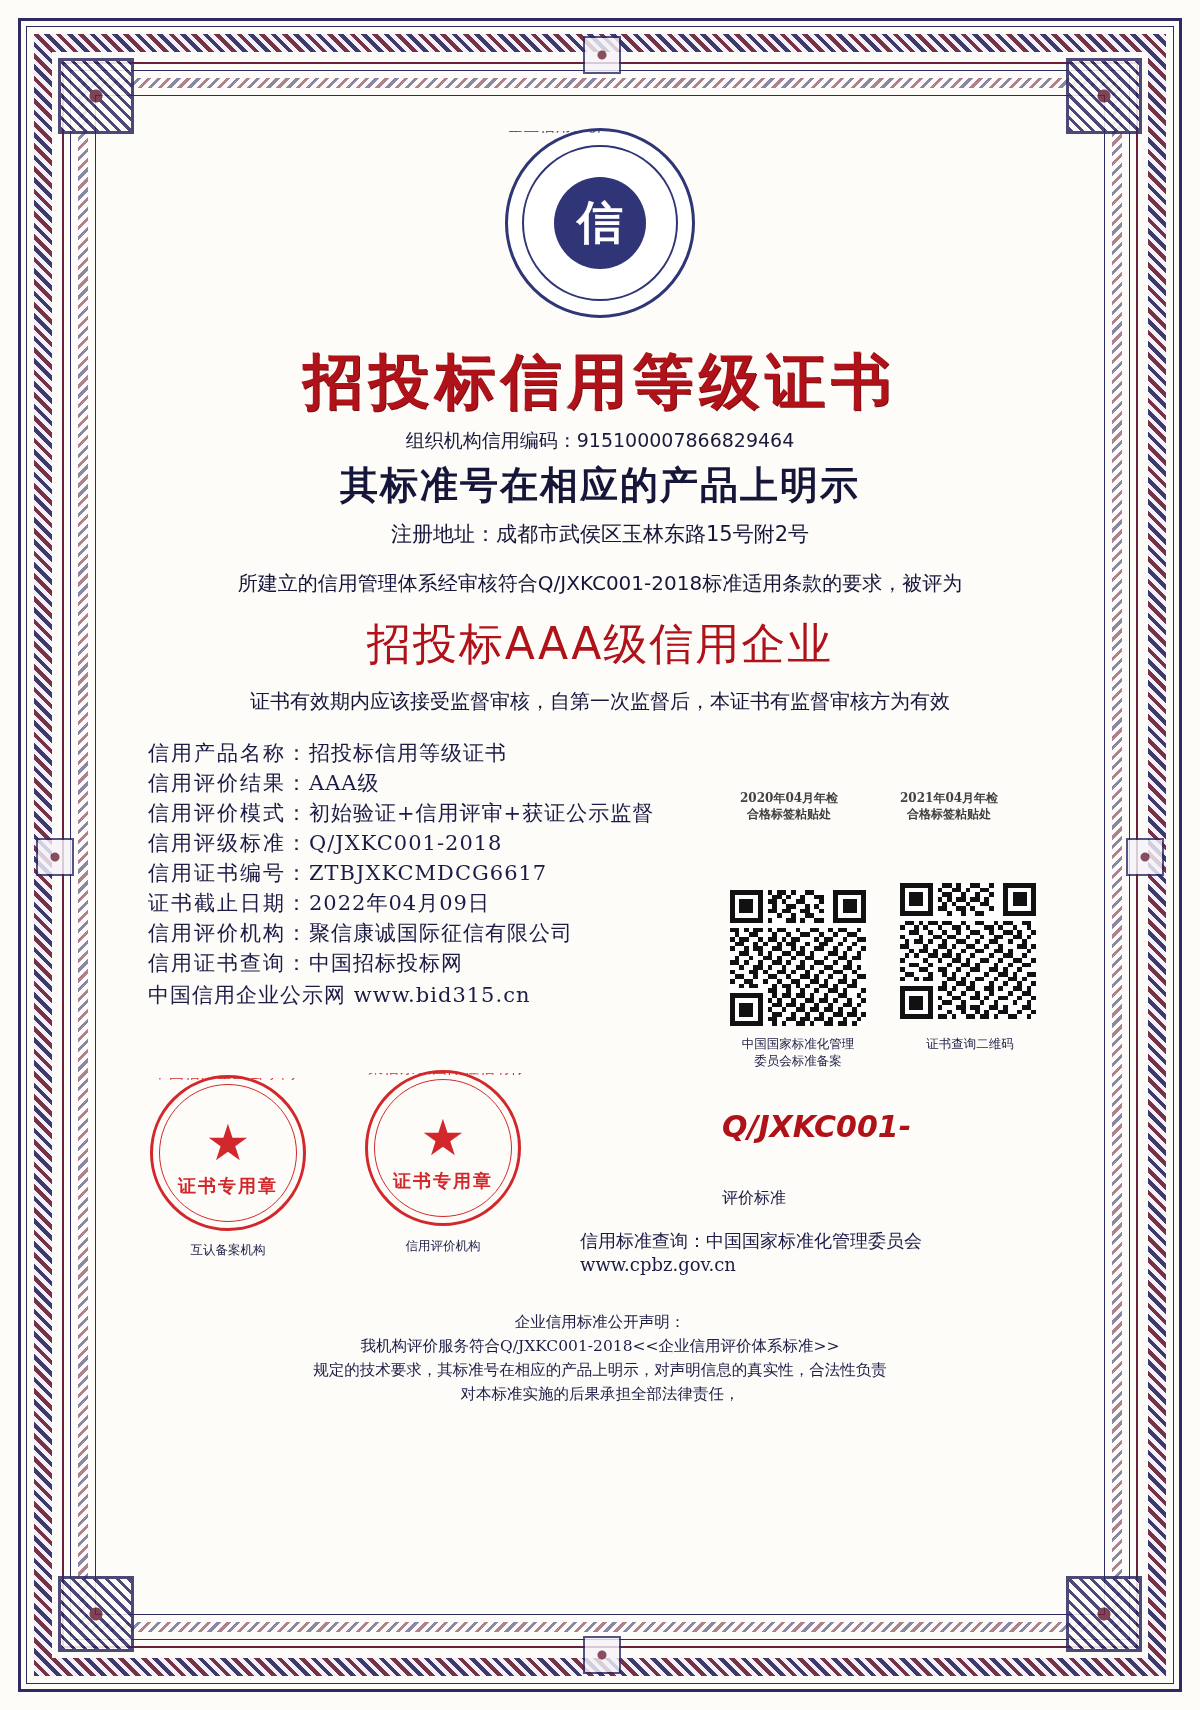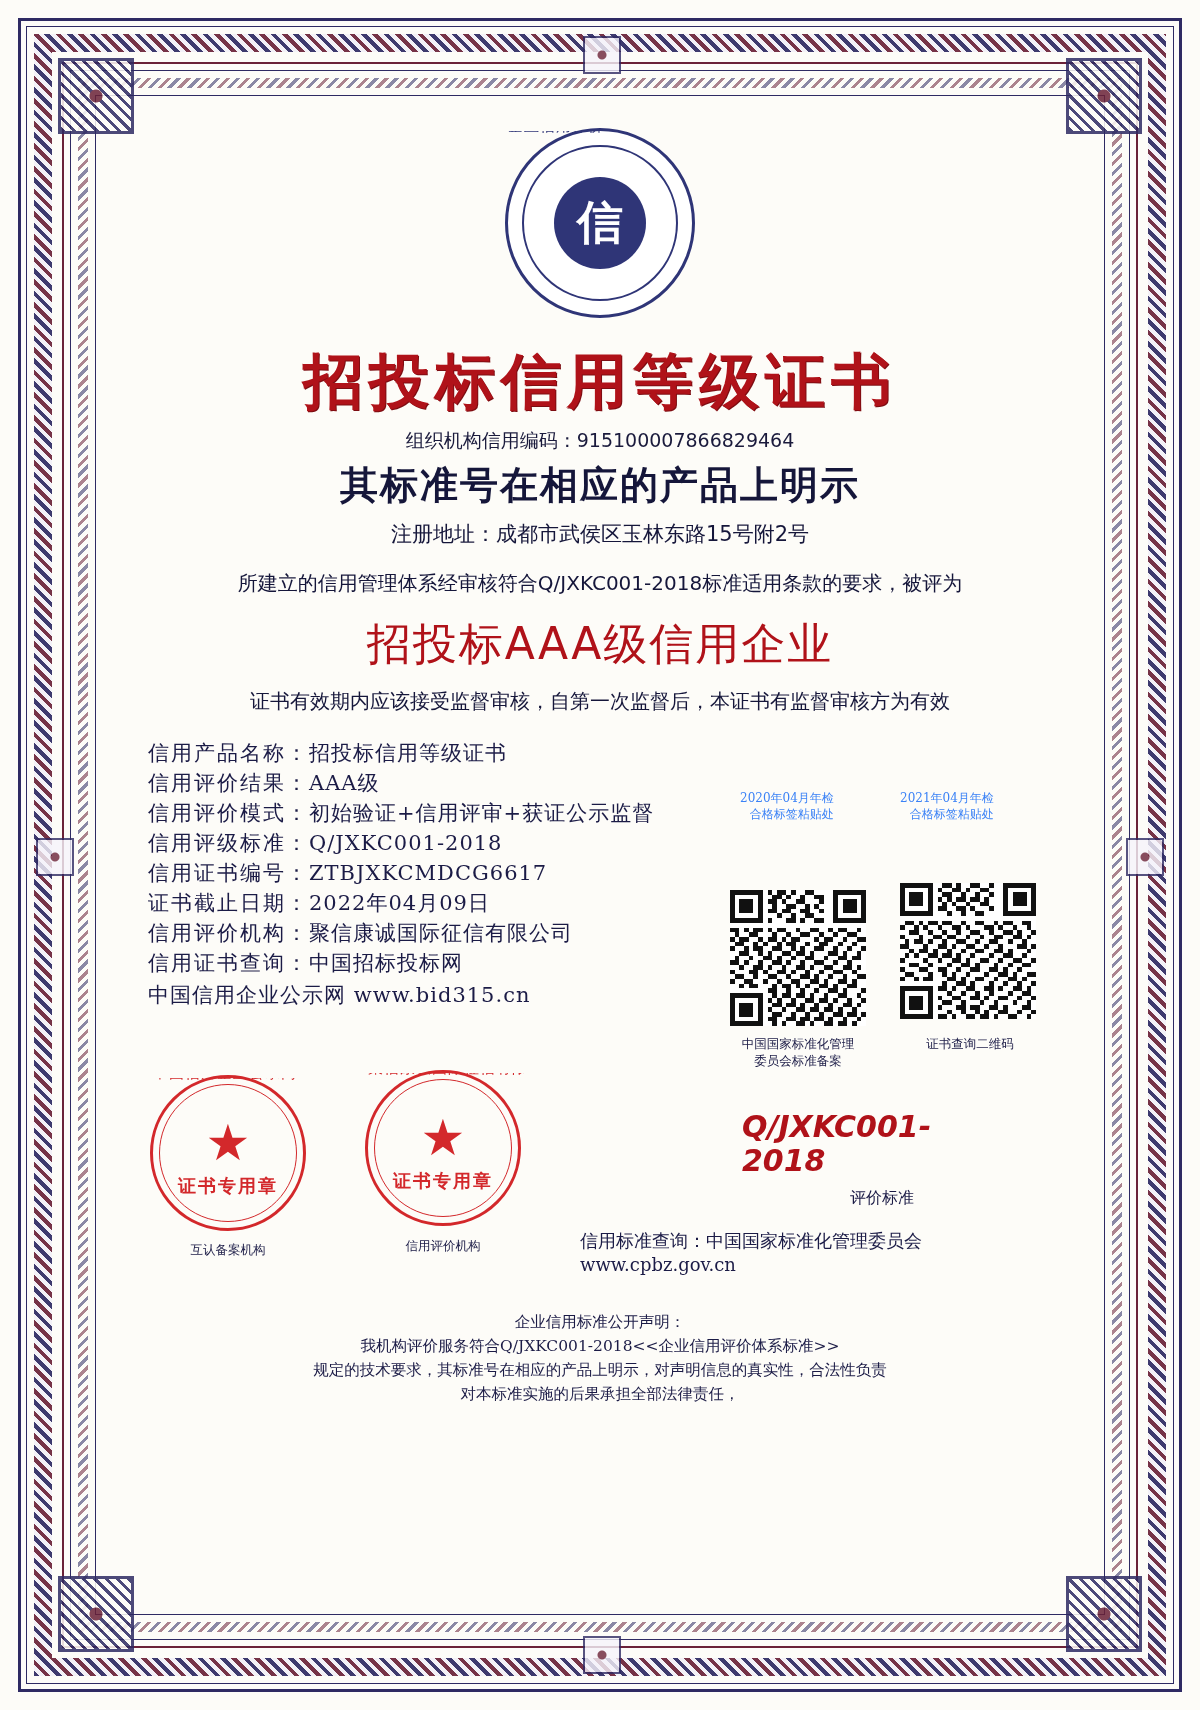--- a/index.html
+++ b/index.html
@@ -134,22 +134,22 @@
     font-size:21px;color:#1b1b46;line-height:30px;
     font-family:"DejaVu Serif", serif;
   }
   .det-row{display:flex;white-space:nowrap;}
   .det-k{letter-spacing:2px;}
   .det-v{letter-spacing:1px;}
   .site-row{margin-top:2px;letter-spacing:1px;}
 
   
   .insp{
-    position:absolute;font-size:12px;color:#3b82f6;text-align:right;
-    line-height:16px;font-family:"DejaVu Serif",serif;
+    position:absolute;font-size:12px;color:#404040;text-align:center;
+    line-height:16px;font-family:"DejaVu Serif",serif;font-weight:bold;
   }
   .insp1{left:630px;top:680px;}
   .insp2{left:790px;top:680px;}
 
   
   .qr{position:absolute;width:136px;height:136px;background:#fff;}
   .qr1{left:620px;top:780px;}
   .qr2{left:790px;top:773px;}
   .qr-cap{
     position:absolute;font-size:12.5px;color:#1b1b46;text-align:center;
@@ -185,24 +185,24 @@
     position:absolute;font-size:12.5px;color:#1b1b46;text-align:center;width:156px;
     font-family:"DejaVu Serif",serif;
   }
   .seal-cap1{left:40px;top:1132px;}
   .seal-cap2{left:255px;top:1128px;}
 
   
   .std-code{
     position:absolute;left:612px;top:1000px;width:320px;
     color:#b01219;font-size:30px;font-weight:bold;font-style:italic;
-    line-height:34px;font-family:"DejaVu Sans",sans-serif;margin-left:20px;
+    line-height:34px;font-family:"DejaVu Sans",sans-serif;
   }
   .std-cap{
-    position:absolute;left:612px;top:1078px;width:320px;text-align:center;
+    position:absolute;left:612px;top:1078px;width:320px;
     font-size:16px;color:#1b1b46;font-family:"DejaVu Serif",serif;
   }
   .std-q{
     position:absolute;left:470px;top:1118px;width:470px;text-align:left;
     font-size:18px;color:#1b1b46;line-height:26px;font-family:"DejaVu Serif",serif;
   }
   .std-url{
     position:absolute;left:470px;top:1144px;width:470px;
     font-size:18px;color:#1b1b46;font-family:"DejaVu Serif",serif;
   }
@@ -776,21 +776,20 @@
     </svg>
     <div class="star">
         <span>★</span>
       </div>
     <div class="seal-bottom">证书专用章</div>
   </div>
   <div class="seal-cap seal-cap2">信用评价机构</div>
 
   <div class="std-code">
     <div>Q/JXKC001-</div>
-    <div>2018</div>
   </div>
   <div class="std-cap">评价标准</div>
   <div class="std-q">信用标准查询：中国国家标准化管理委员会</div>
   <div class="std-url">www.cpbz.gov.cn</div>
 
   <div class="decl">
     <div>企业信用标准公开声明：</div>
     <div>我机构评价服务符合Q/JXKC001-2018&lt;&lt;企业信用评价体系标准&gt;&gt;</div>
     <div>规定的技术要求，其标准号在相应的产品上明示，对声明信息的真实性，合法性负责</div>
     <div>对本标准实施的后果承担全部法律责任，</div>

